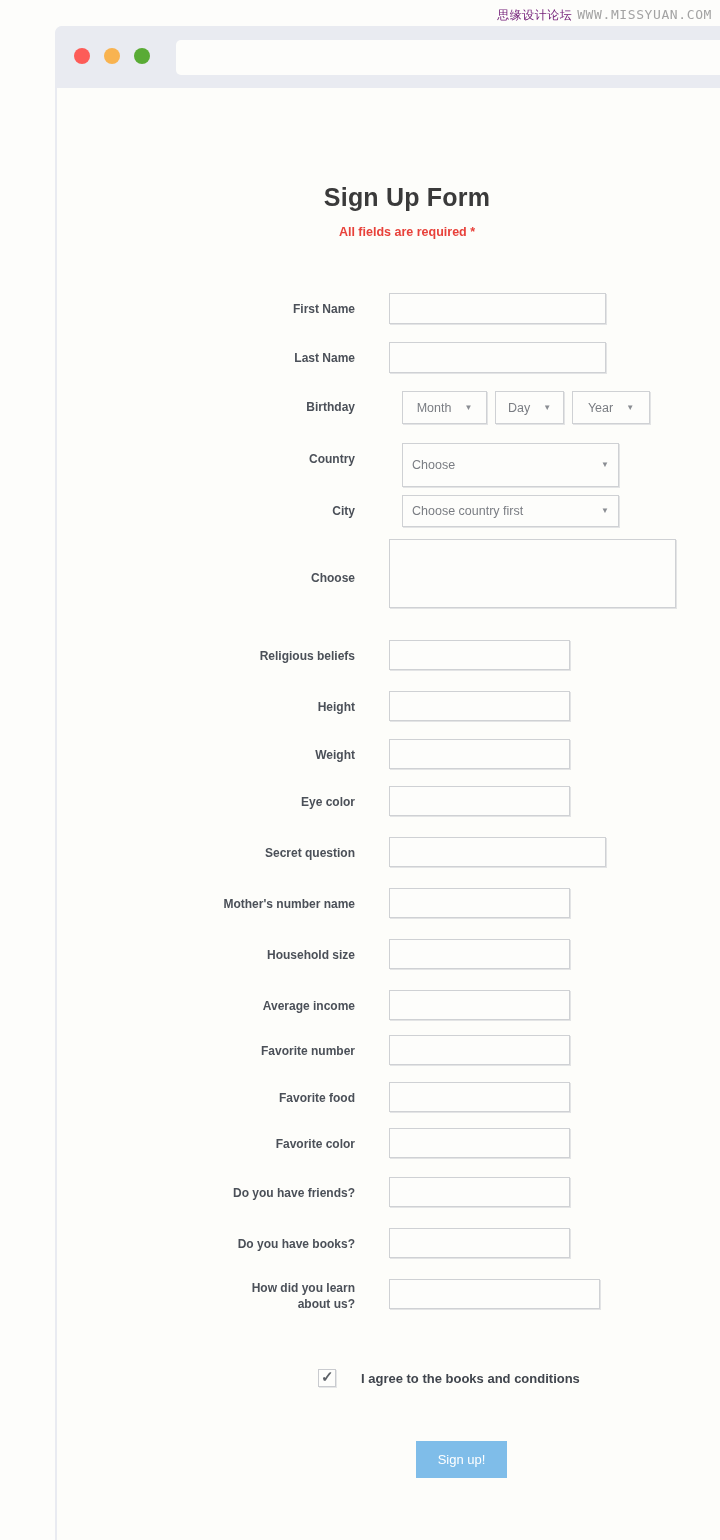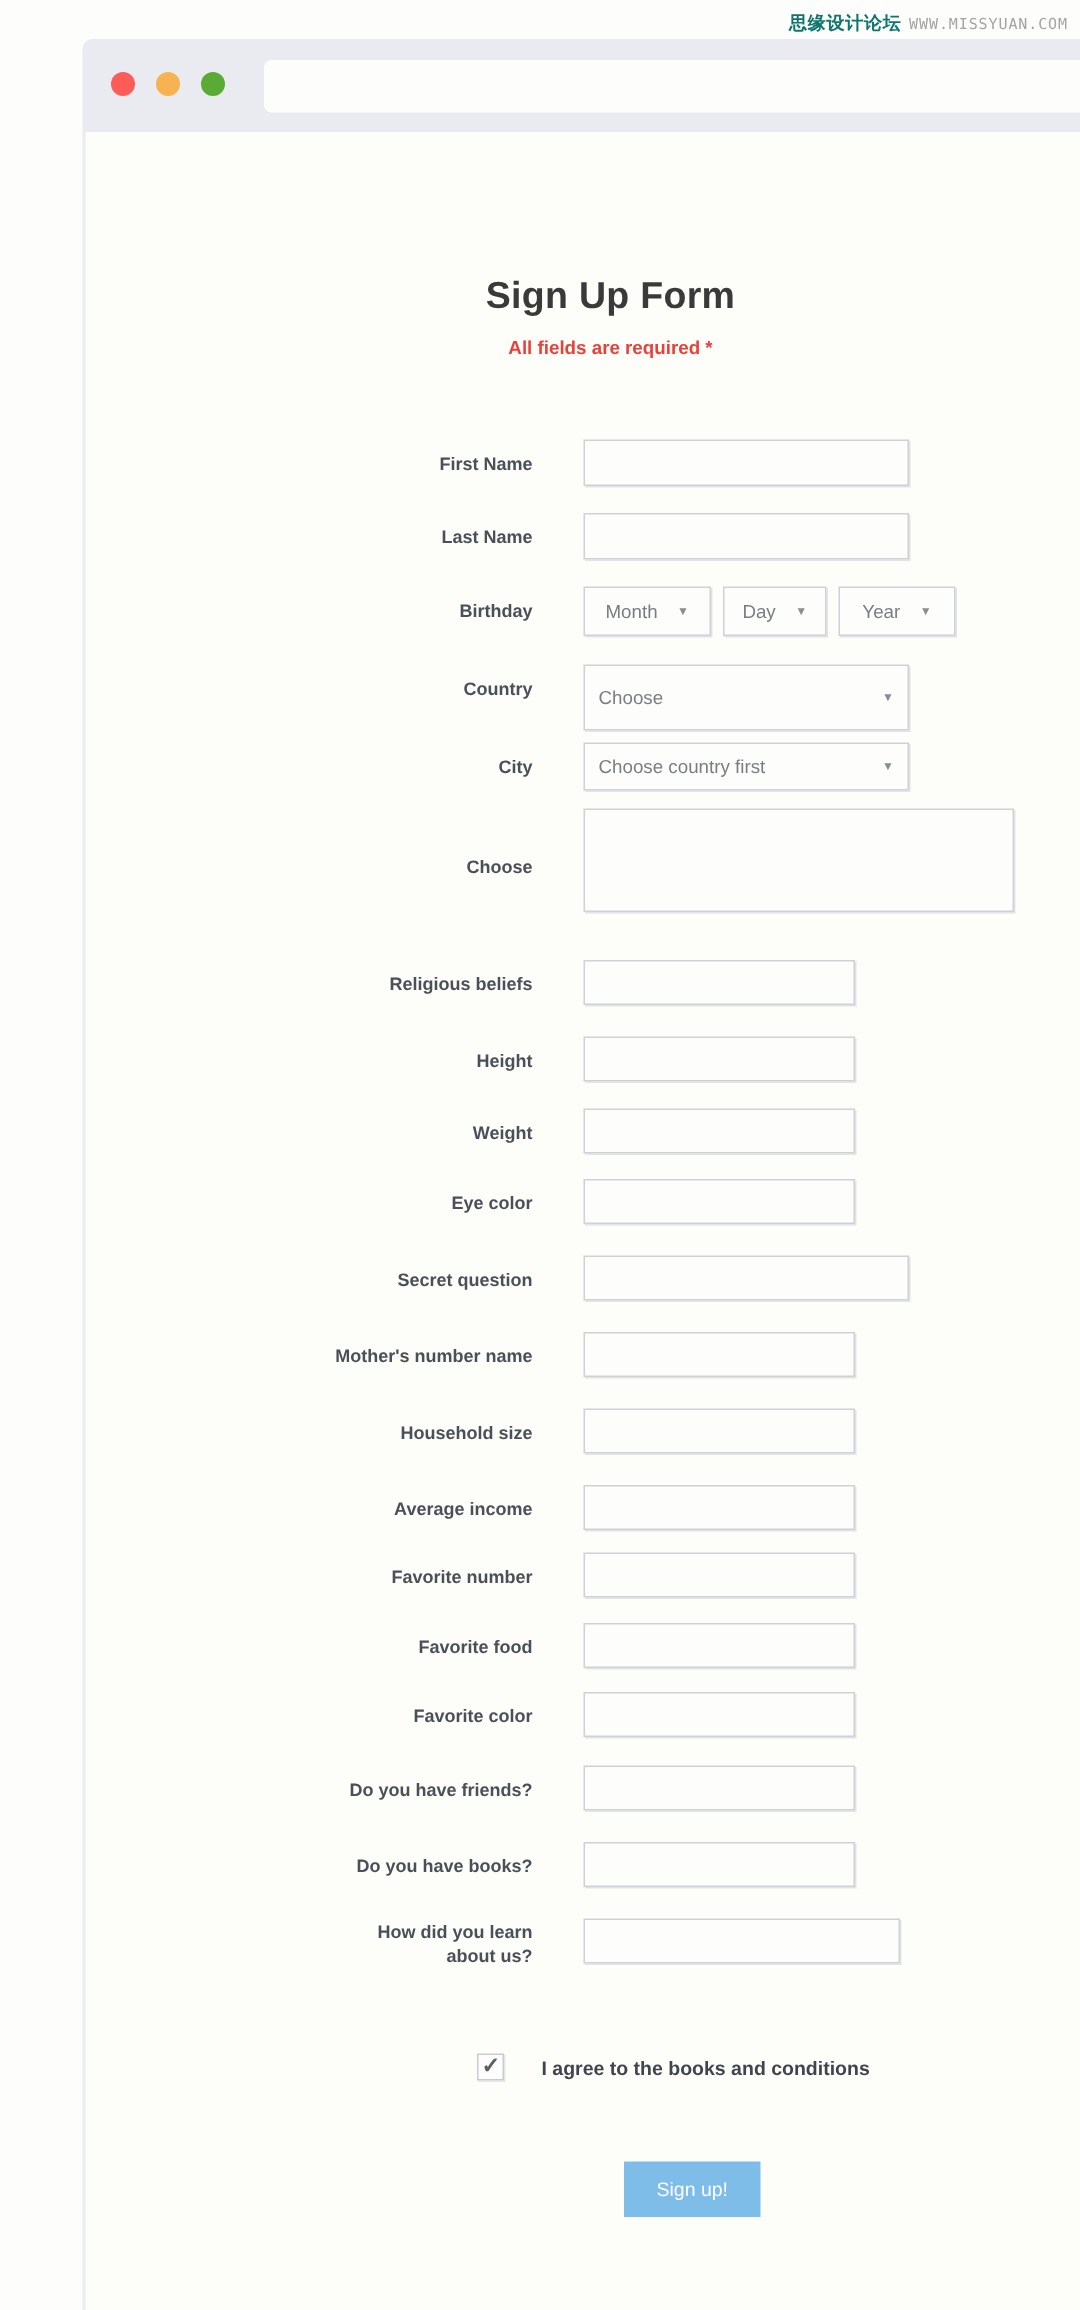--- a/index.html
+++ b/index.html
@@ -11,24 +11,24 @@
   }
   #root { position: relative; width: 720px; height: 1540px; }
 
   
   .watermark {
     position: absolute; top: 7px; right: 8px;
     font-size: 11px; color: #9b9b9b;
     letter-spacing: 0.5px; white-space: nowrap;
     font-family: "DejaVu Sans", sans-serif;
   }
-  .watermark .wm-cn { font-size: 12px; color: #0f766e; font-weight: bold; }
+  .watermark .wm-cn { font-size: 12px; color: #701a75; }
   .watermark .wm-url {
     font-family: "DejaVu Sans Mono", monospace;
-    font-size: 10px; color: #a3a3a3; margin-left: 5px;
+    font-size: 13px; color: #a3a3a3; margin-left: 5px;
     letter-spacing: 0.6px;
   }
 
   
   .browser {
     position: absolute; left: 55px; top: 26px;
     width: 700px; height: 1514px;
     border-radius: 7px 0 0 0;
     background: #e9ebf1;
     overflow: hidden;
@@ -87,20 +87,21 @@
     position: absolute;
     background: #fdfdfb;
     border: 1px solid #cfd1d4;
     box-shadow: 1px 1px 0 rgba(205,207,211,0.55);
   }
   .fld.sel {
     display: flex; align-items: center;
     padding: 0 9px;
     font-size: 12.5px; color: #7a7d83;
     font-weight: normal;
+    margin-left: 13px;
   }
   .fld.sel .caret {
     margin-left: auto;
     font-size: 8px; color: #8a8d93; line-height: 1;
   }
   .fld.sel.compact { justify-content: center; }
   .fld.sel.compact .caret { margin-left: 13px; }
 
   
   .agree-row { position: absolute; left: 261px; top: 1281px; display: flex; align-items: center; }

